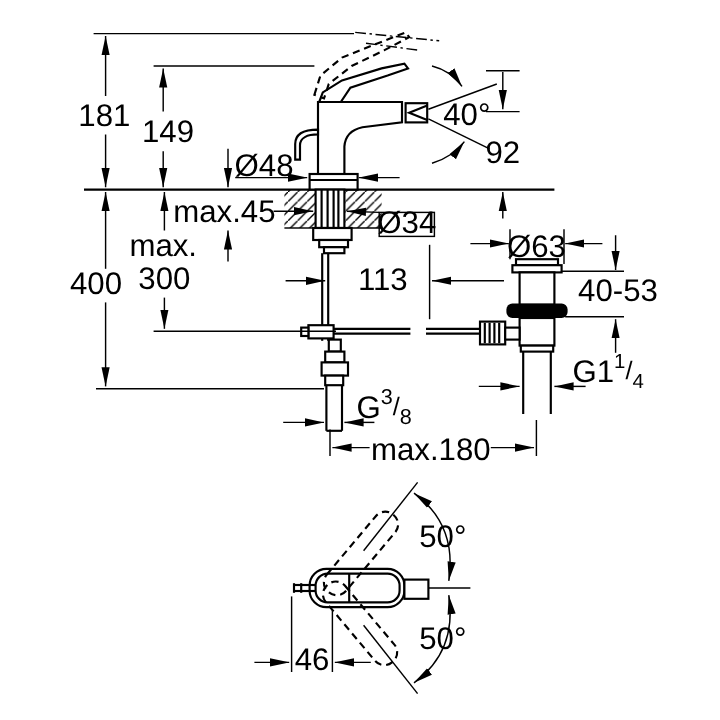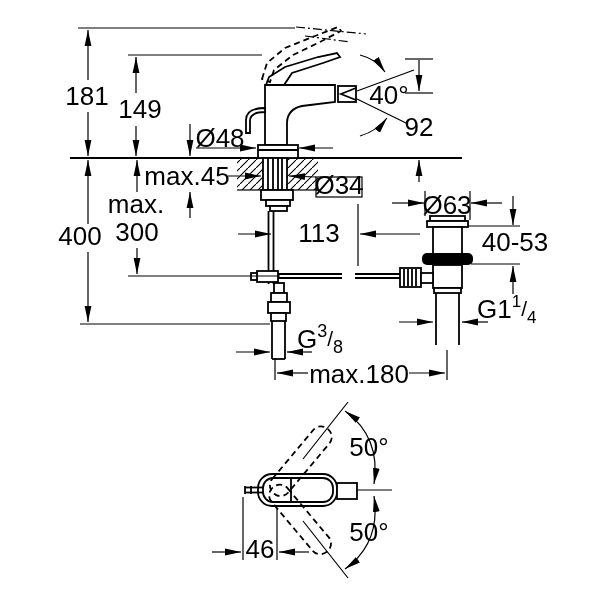--- a/index.html
+++ b/index.html
@@ -1,16 +1,16 @@
 <!DOCTYPE html>
 <html><head>
 <meta charset="utf-8">
 <style>
   html,body{margin:0;padding:0;background:#ffffff;}
-  #stage{position:relative;width:600px;height:600px;background:#ffffff;overflow:hidden;}
+  #stage{position:relative;width:600px;height:600px;background:#ffffff;overflow:hidden;border-radius:29px;}
   svg{display:block;}
   text{font-family:"Liberation Sans","DejaVu Sans",sans-serif;fill:#000;font-size:26px;}
   .obj{stroke:#000;stroke-width:1.8;fill:none;}
   .objf{stroke:#000;stroke-width:1.8;fill:#ffffff;}
   .dim{stroke:#000;stroke-width:1.2;fill:none;}
   .dashed{stroke-dasharray:6,4;}
   .dashdot{stroke-dasharray:9,3,2,3;}
 </style>
 </head>
 <body>

